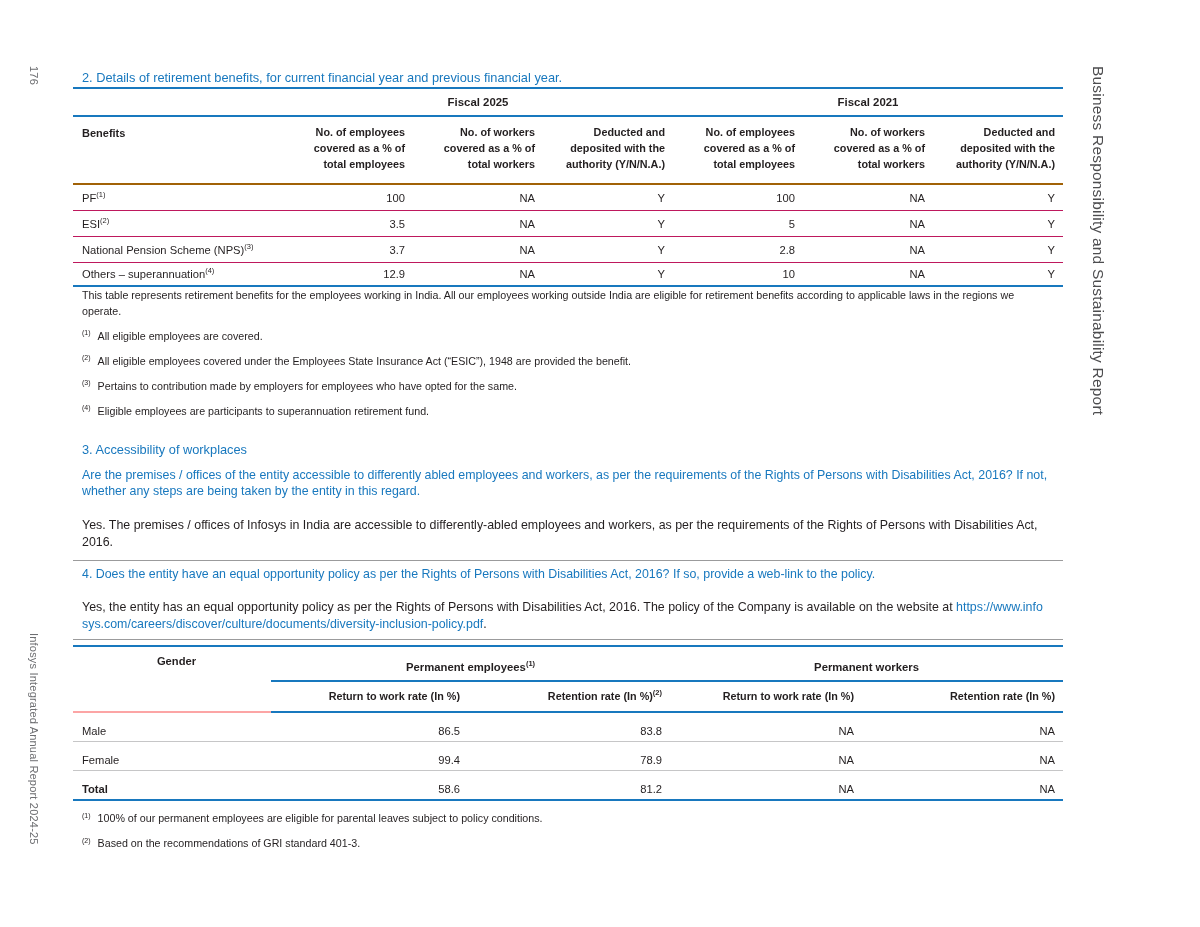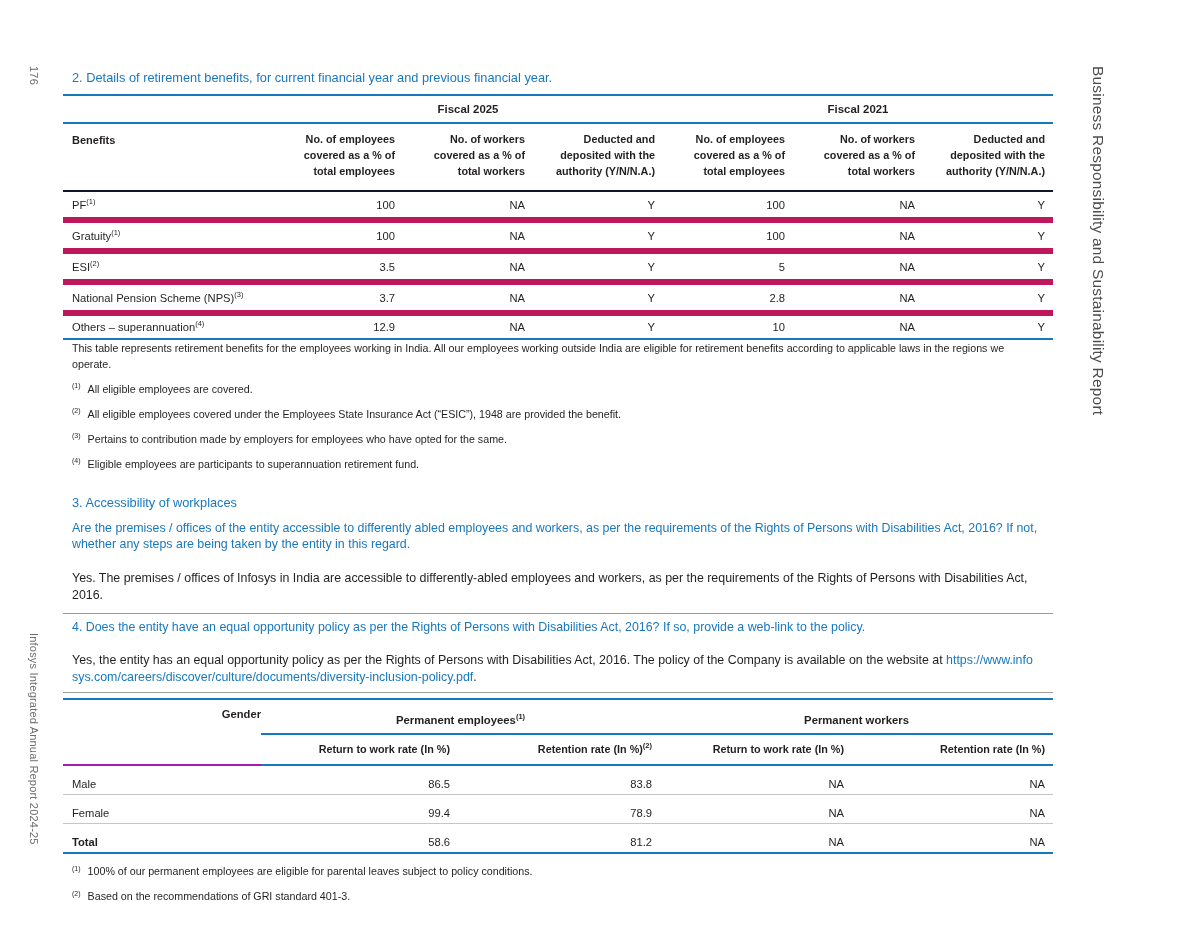--- a/index.html
+++ b/index.html
@@ -8,40 +8,40 @@
     width:1200px; height:927px; position:relative; overflow:hidden;
     font-family:"Liberation Sans", sans-serif; color:#231f20;
   }
   
   .vtext { writing-mode:vertical-rl; position:absolute; color:#6d6e71; letter-spacing:0.2px; }
   .page-num { left:28px; top:66px; font-size:11px; }
   .left-footer { left:28px; top:633px; font-size:11px; }
   .right-title { left:1089px; top:66px; font-size:15.5px; color:#4d4d4f; }
 
   
-  .content { position:absolute; left:63px; top:70px; width:990px; }
+  .content { position:absolute; left:73px; top:70px; width:990px; }
   .blue { color:#1878be; }
   .sec-heading { font-size:12.8px; font-weight:400; padding-left:9px; line-height:1.25; }
 
   
   table { width:100%; border-collapse:collapse; table-layout:fixed; }
-  .t1 { margin-top:8px; border-top:2px solid #1878be; border-bottom:2px solid #1878be; }
+  .t1 { margin-top:1px; border-top:2px solid #1878be; border-bottom:2px solid #1878be; }
   .t1 tr.fiscal td {
     font-weight:700; font-size:11.4px; text-align:center;
     padding:7px 0 7px; border-bottom:2px solid #1878be;
   }
   .t1 tr.cols th {
     font-weight:700; font-size:10.8px; text-align:right; vertical-align:top;
     padding:8px 8px 10px 0; line-height:1.48; white-space:pre-line;
-    border-bottom:2px solid #0f172a;
+    border-bottom:2px solid #a16207;
   }
   .t1 tr.cols th.benefit-h { text-align:left; padding-left:9px; font-size:11px; }
   .t1 tbody td {
     font-size:11.2px; text-align:right; padding:7px 8px 6px 0;
-    border-bottom:6px solid #be185d;
+    border-bottom:1px solid #be185d;
   }
   .t1 tbody tr:last-child td { border-bottom:none; padding-bottom:5px; padding-top:5px; }
   .t1 tbody td.benefit { text-align:left; padding-left:9px; }
   sup { font-size:7.5px; vertical-align:super; line-height:0; }
 
   
   .note-para { margin:8px 0 0 9px; font-size:10.7px; line-height:1.5; width:965px; }
   .footnotes { margin-left:9px; }
   .fn { margin-top:11px; font-size:10.7px; line-height:1.3; }
   .fn sup { margin-right:7px; font-size:7px; }
@@ -59,22 +59,22 @@
   .a3 { margin-top:17px; }
   .hr1 { margin-top:10px; }
   .h4 { margin-top:5px; }
   .a4 { margin-top:16px; width:975px; }
   .hr2 { margin-top:7px; }
   .h5 { margin-top:24px; }
 
   
   .t2 { margin-top:5px; border-top:2px solid #1878be; border-bottom:2px solid #1878be; }
   .t2 th.gender {
-    text-align:right; vertical-align:top; font-weight:700; font-size:11.2px;
-    padding:8px 0 0 9px; border-bottom:2px solid #a21caf;
+    text-align:center; vertical-align:top; font-weight:700; font-size:11.2px;
+    padding:8px 0 0 9px; border-bottom:2px solid #fca5a5;
   }
   .t2 th.group {
     font-weight:700; font-size:11.3px; text-align:center; padding:14px 0 7px;
     border-bottom:2px solid #1878be;
   }
   .t2 tr.sub th {
     font-weight:700; font-size:10.8px; text-align:right; padding:8px 8px 9px 0;
     border-bottom:2px solid #1878be;
   }
   .t2 tbody td {
@@ -130,29 +130,20 @@
 covered as a % of
 total workers</th>
         <th>Deducted and
 deposited with the
 authority (Y/N/N.A.)</th>
       </tr>
     </thead>
     <tbody id="t1-body">
         <tr>
           <td class="benefit">PF<sup>(1)</sup></td>
-          <td>100</td>
-          <td>NA</td>
-          <td>Y</td>
-          <td>100</td>
-          <td>NA</td>
-          <td>Y</td>
-        </tr>
-        <tr>
-          <td class="benefit">Gratuity<sup>(1)</sup></td>
           <td>100</td>
           <td>NA</td>
           <td>Y</td>
           <td>100</td>
           <td>NA</td>
           <td>Y</td>
         </tr>
         <tr>
           <td class="benefit">ESI<sup>(2)</sup></td>
           <td>3.5</td>

